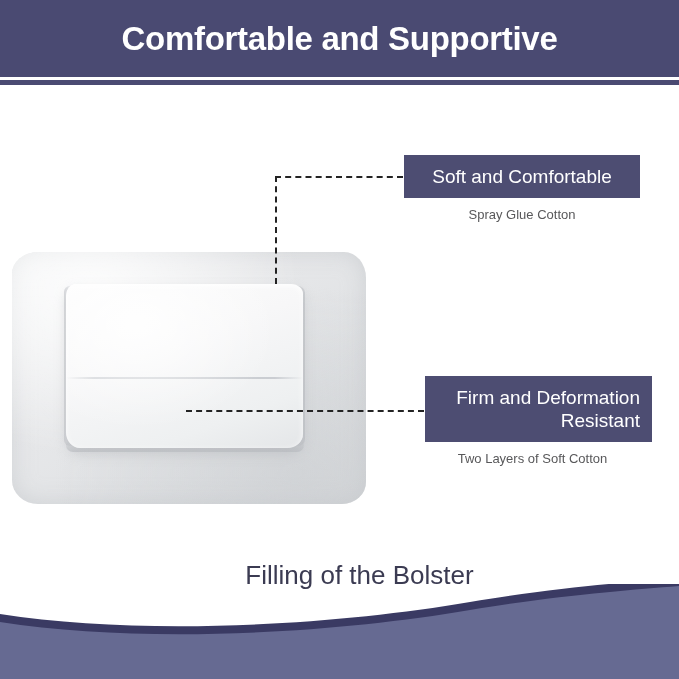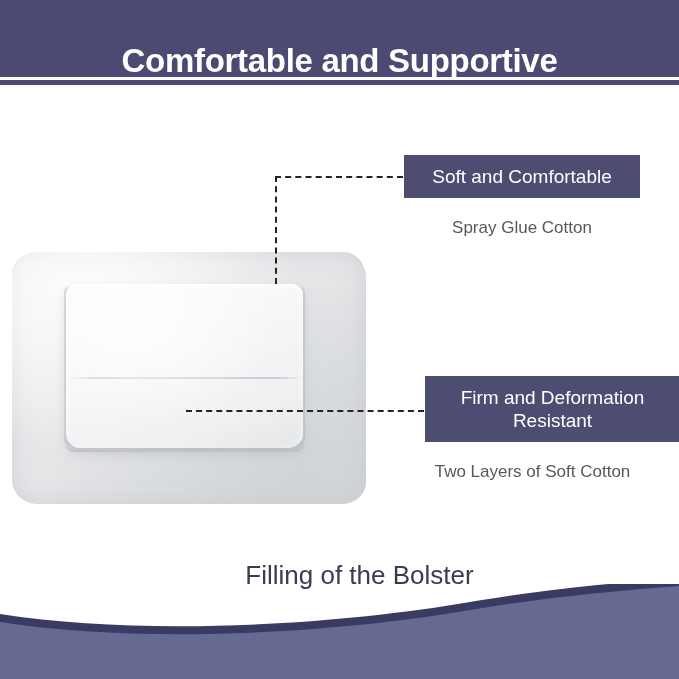--- a/index.html
+++ b/index.html
@@ -8,21 +8,21 @@
     background:#ffffff;
     font-family:"Liberation Sans", sans-serif;
     overflow:hidden;
   }
   .page{position:relative;width:679px;height:679px;background:#ffffff;overflow:hidden;}
 
   
   .header-band{
     position:absolute;left:0;top:0;width:679px;height:77px;
     background:#4a4a72;
-    display:flex;align-items:flex-end;justify-content:center;
+    display:flex;align-items:center;justify-content:center;
   }
   .header-title{
     color:#ffffff;
     font-size:33px;
     font-weight:700;
     letter-spacing:-0.3px;
     line-height:1;
     white-space:nowrap;
   }
   .header-rule{
@@ -96,31 +96,31 @@
     border-radius:0;
     color:#ffffff;
     display:flex;align-items:center;justify-content:center;
     text-align:center;
     font-size:19px;
     font-weight:400;
     line-height:1.22;
     box-sizing:border-box;
   }
   .callout-sub{
-    margin-top:20px;
+    margin-top:9px;
     color:#58585a;
-    font-size:17px;
+    font-size:13px;
     text-align:center;
     line-height:1.2;
     white-space:nowrap;
   }
   .callout-1{left:404px;top:155px;width:236px;}
   .callout-1 .callout-box{width:236px;height:43px;padding:0 10px;}
   .callout-2{left:425px;top:376px;width:215px;}
-  .callout-2 .callout-box{width:255px;height:66px;padding:0 12px;}
+  .callout-2 .callout-box{width:227px;height:66px;padding:0 12px;text-align:right;}
 
   
   .footer-caption{
     position:absolute;left:0;top:560px;width:679px;
     text-align:center;
     color:#3b3b52;
     font-size:26px;
     font-weight:400;
     line-height:1.2;
     margin-left:20px;

